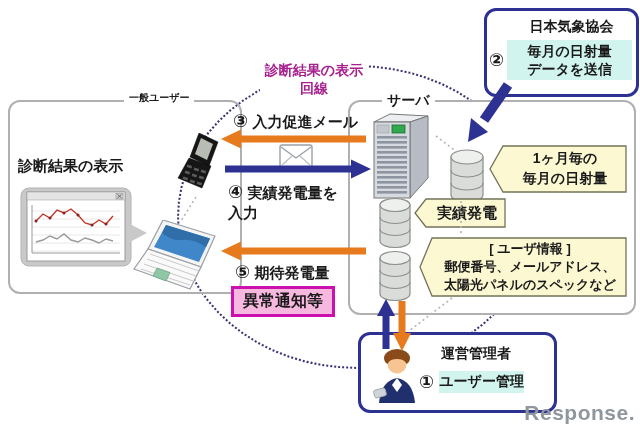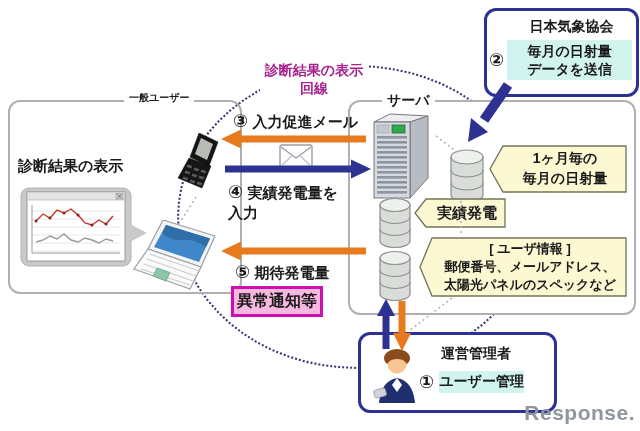--- a/index.html
+++ b/index.html
@@ -8,21 +8,21 @@
   .abs{position:absolute;}
   .jp{font-weight:bold;font-size:15px;line-height:1.25;white-space:nowrap;}
   .circled{font-weight:bold;font-size:18px;}
   
   #internet-ellipse{left:177px;top:65px;width:356px;height:300px;border:2px dotted #3c3376;border-radius:50%;z-index:1;}
   
   .graybox{border:2px solid #b0b0b0;border-radius:12px;z-index:2;}
   .navybox{border:3px solid #2c3192;border-radius:12px;background:#fff;z-index:2;}
   .onborder{background:#fff;padding:0 5px;z-index:3;}
   .cyan{background:#d2f4ee;padding:2px 0;font-weight:bold;}
-  .pinkbox{background:#f7b8e0;border:3px solid #cc10b0;padding:2px 3px;font-weight:bold;font-size:16px;z-index:4;}
+  .pinkbox{background:#f7b8e0;border:3px solid #cc10b0;padding:2px 9px;font-weight:bold;font-size:16px;z-index:4;}
   .callout{z-index:3;}
   .callout .ctext{position:absolute;left:14px;top:0;right:0;bottom:0;display:flex;flex-direction:column;
                   justify-content:center;align-items:center;font-weight:bold;}
   svg{display:block;}
   #arrows{left:0;top:0;z-index:5;pointer-events:none;}
   #watermark{right:5px;bottom:6px;z-index:6;color:#8f969e;font-size:21px;font-weight:bold;letter-spacing:.5px;}
   .tail{width:0;height:0;border-top:9px solid transparent;border-bottom:9px solid transparent;
         border-left:17px solid #c9c9c9;z-index:3;}
 </style>
 </head>

